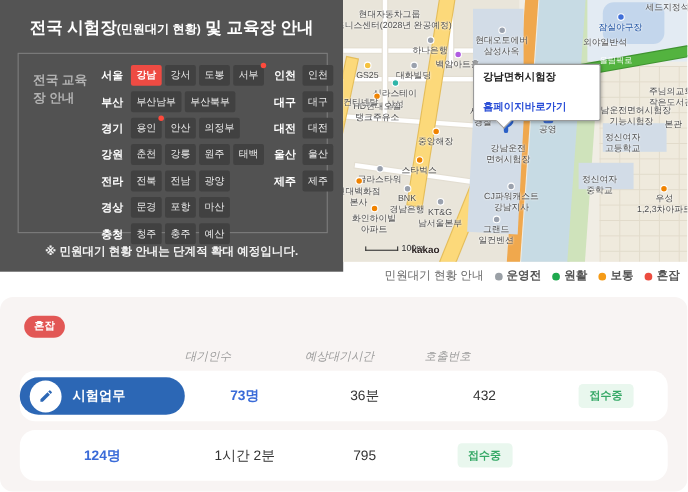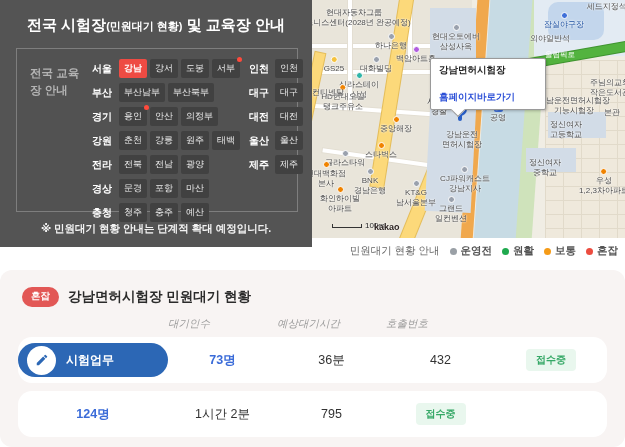--- a/index.html
+++ b/index.html
@@ -302,21 +302,21 @@
         <div class="map-label" style="left: 14px; top: 161px;">
           <span class="pdot" style="background: rgb(240, 131, 0);"></span>
           <div>현대백화점</div>
           <div>본사</div>
         </div>
         <div class="map-label" style="left: 58px; top: 168px;">
           <span class="pdot" style="background: rgb(154, 161, 173);"></span>
           <div>BNK</div>
           <div>경남은행</div>
         </div>
-        <div class="map-label" style="left: 104px; top: 180px; text-align: center;">
+        <div class="map-label" style="left: 88px; top: 180px; text-align: center;">
           <span class="pdot" style="background: rgb(154, 161, 173);"></span>
           <div>KT&amp;G</div>
           <div>남서울본부</div>
         </div>
         <div class="map-label" style="left: 153px; top: 166px;">
           <span class="pdot" style="background: rgb(154, 161, 173);"></span>
           <div>CJ파워캐스트</div>
           <div>강남지사</div>
         </div>
         <div class="map-label" style="left: 139px; top: 196px;">
@@ -376,21 +376,20 @@
       </span>
       <span class="lg-item">
         <span class="lg-dot" style="background: rgb(236, 76, 63);"></span>
         <span>혼잡</span>
       </span>
     </div>
 
   <div id="status-panel">
     <div class="st-header">
       <span class="st-badge">혼잡</span>
-      <span class="st-title">강남면허시험장 민원대기 현황</span>
     </div>
     <div class="st-grid st-cols" id="st-columns">
       <div></div>
     <div class="st-col-h">대기인수</div>
         <div class="st-col-h">예상대기시간</div>
         <div class="st-col-h">호출번호</div>
         <div></div>
       </div>
     <div id="st-rows">
         <div class="st-card st-grid">

